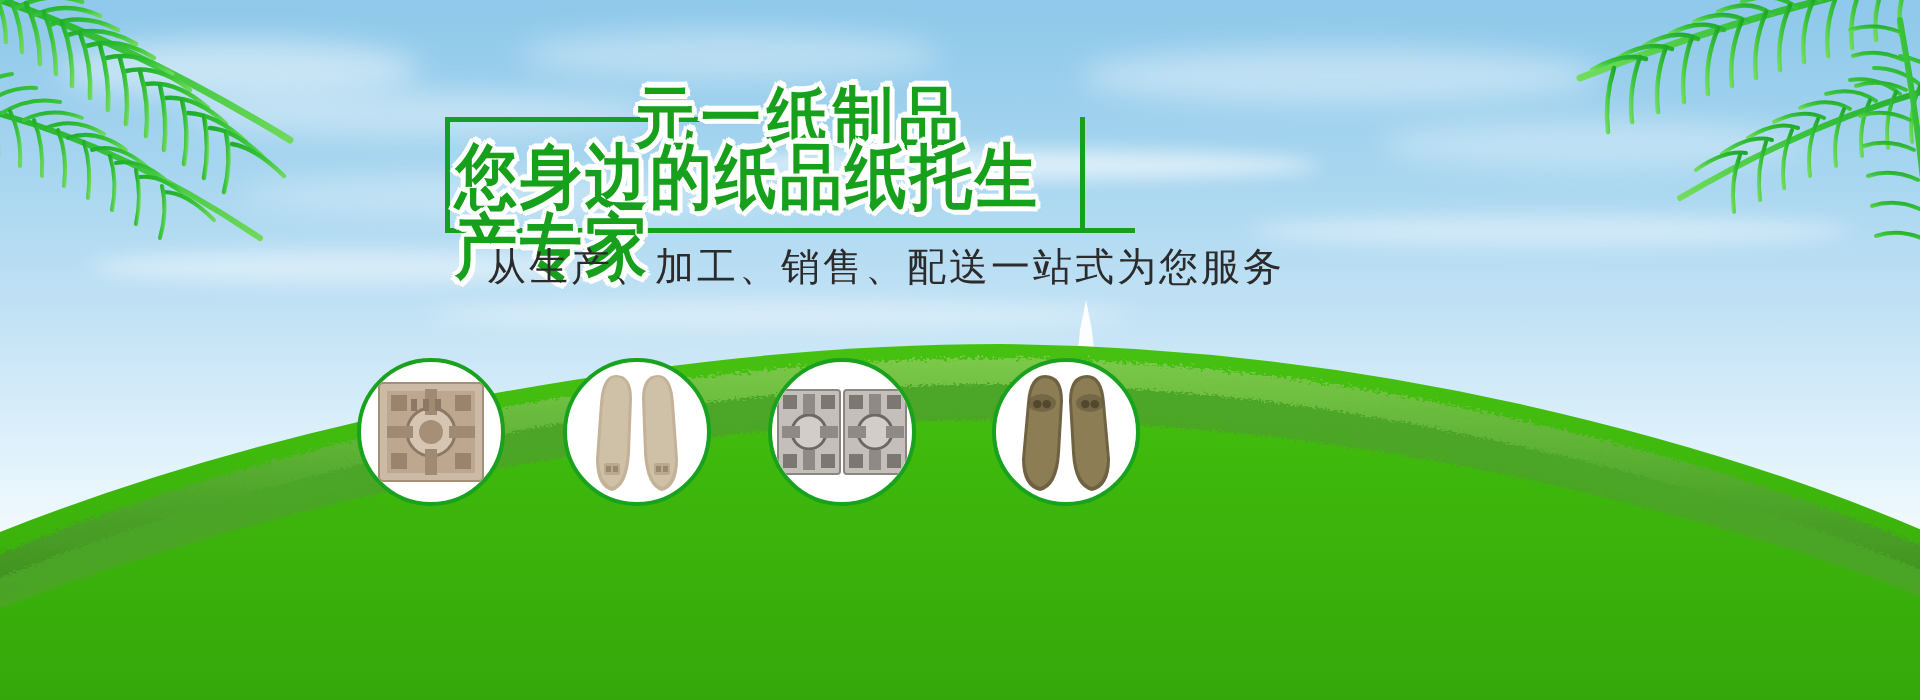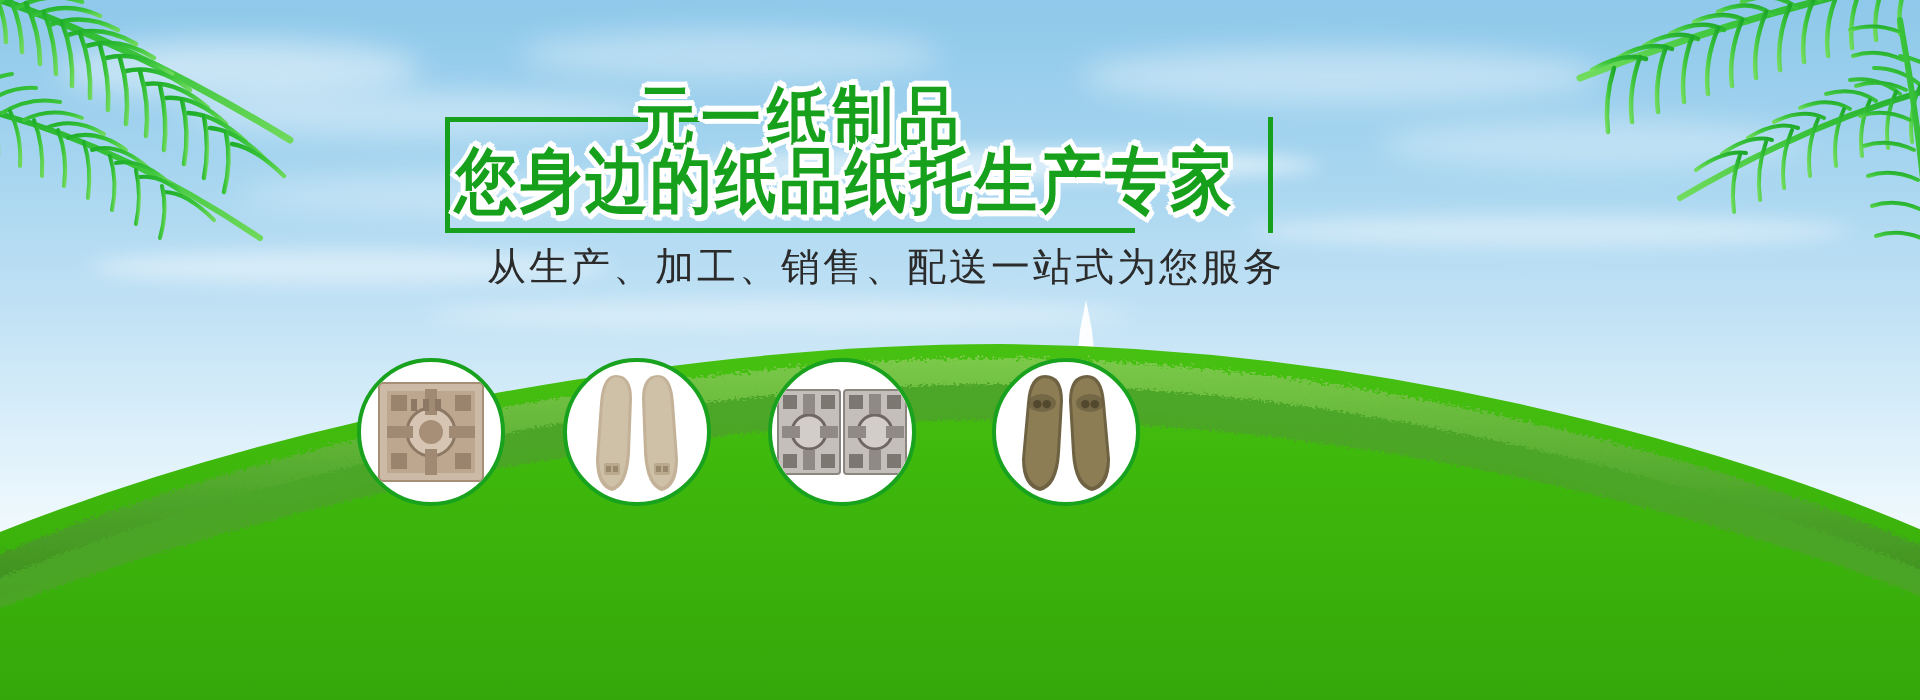--- a/index.html
+++ b/index.html
@@ -16,21 +16,21 @@
   .cloud-wisp { position:absolute; background:rgba(255,255,255,.6); filter:blur(9px); border-radius:50%; }
 
   
   .skyline { position:absolute; left:0; bottom:0; width:1920px; height:430px; }
 
   
   .hill-wrap { position:absolute; left:0; bottom:0; width:1920px; height:400px; }
 
   
   .headline-block {
-    position:absolute; left:445px; top:92px; width:828px; height:140px;
+    position:absolute; left:445px; top:92px; width:640px; height:140px;
   }
   .frame-line-top {
     position:absolute; left:0; top:25px; width:272px; height:5px; background:#16a01c;
   }
   .frame-line-left {
     position:absolute; left:0; top:25px; width:5px; height:116px; background:#16a01c;
   }
   .frame-line-bottom {
     position:absolute; left:0; bottom:-1px; width:690px; height:5px; background:#16a01c;
   }

